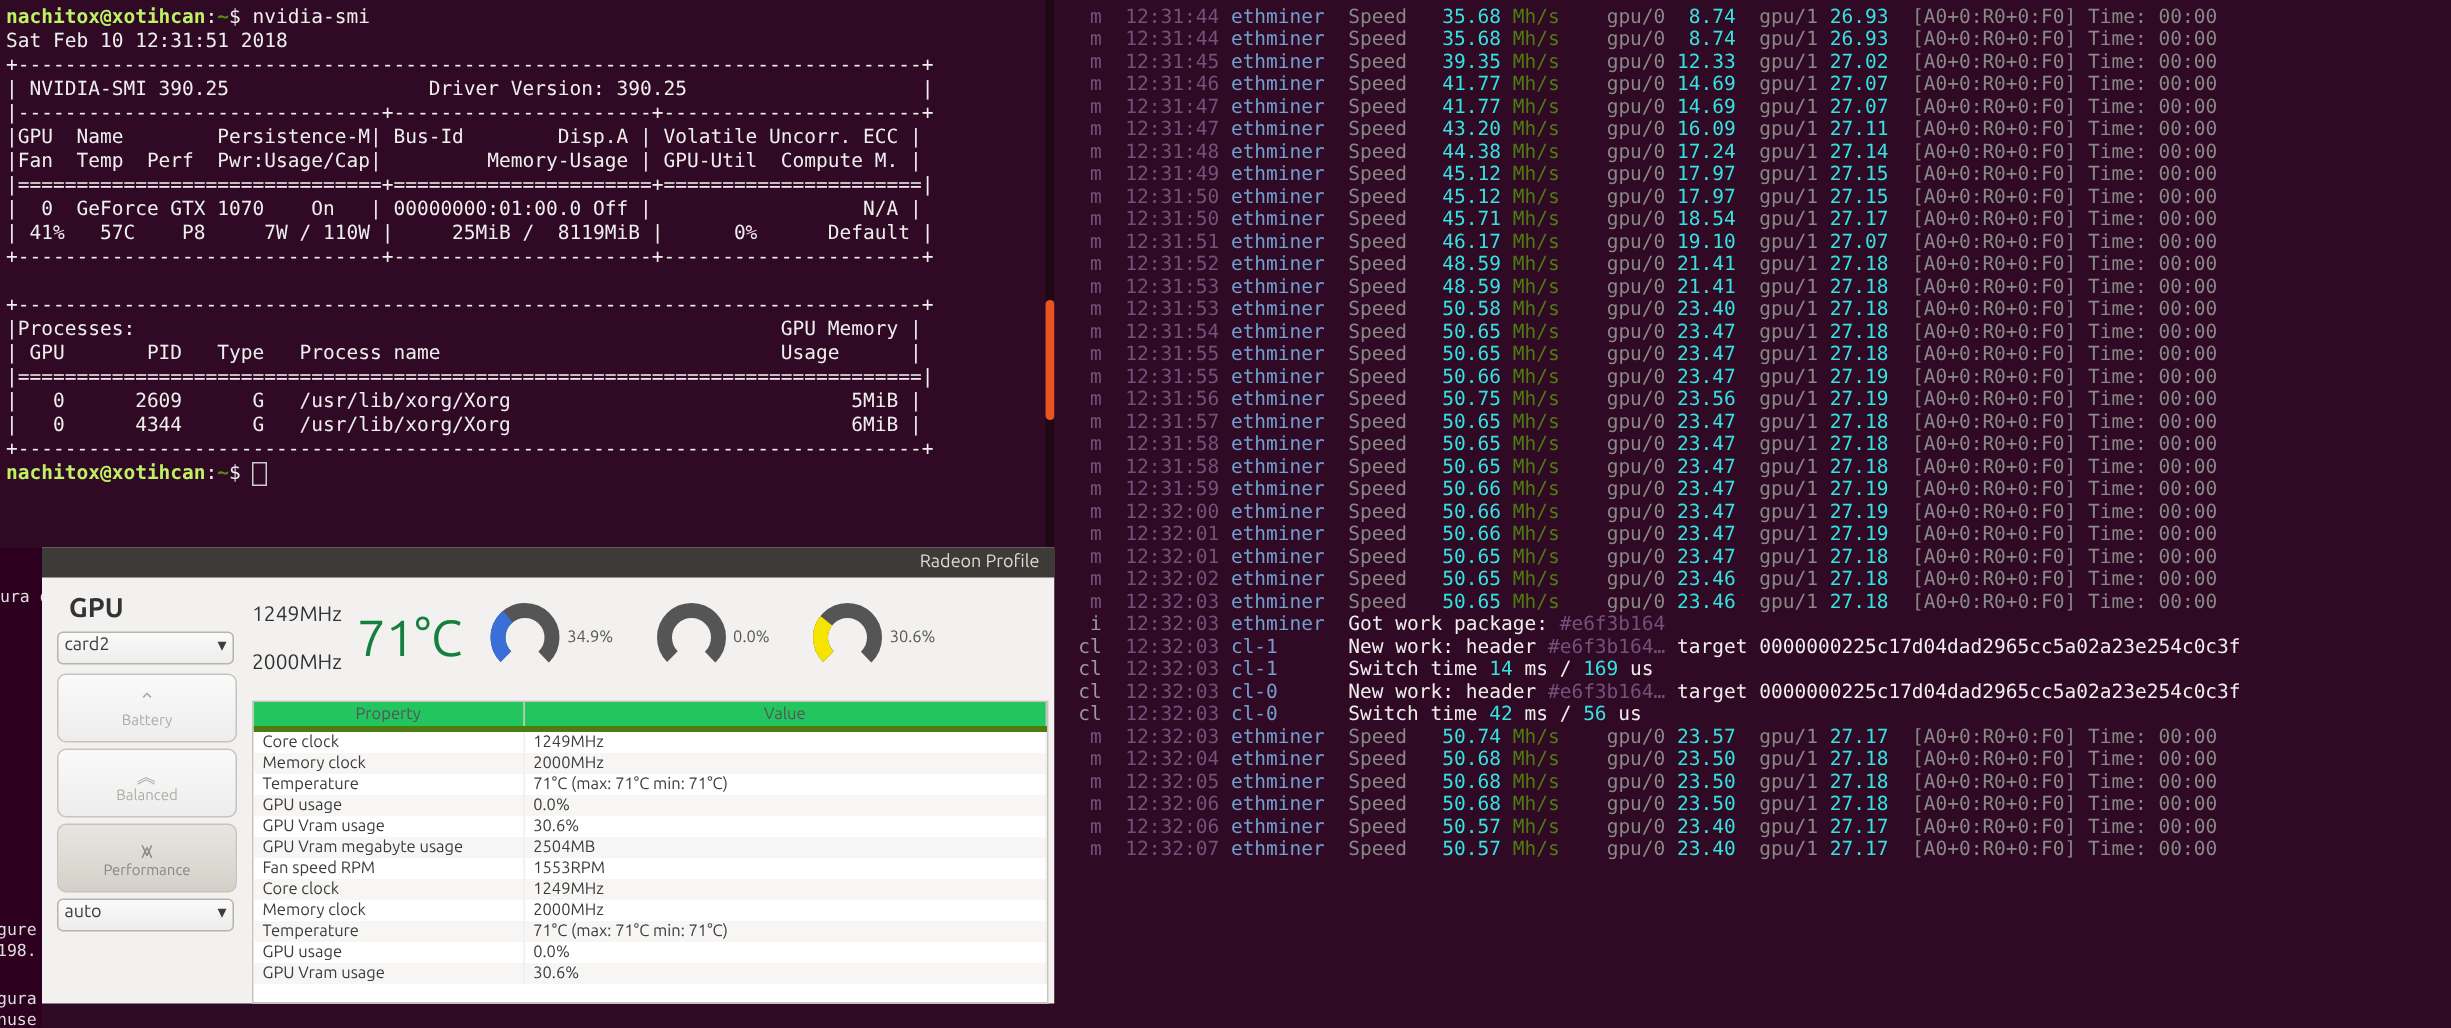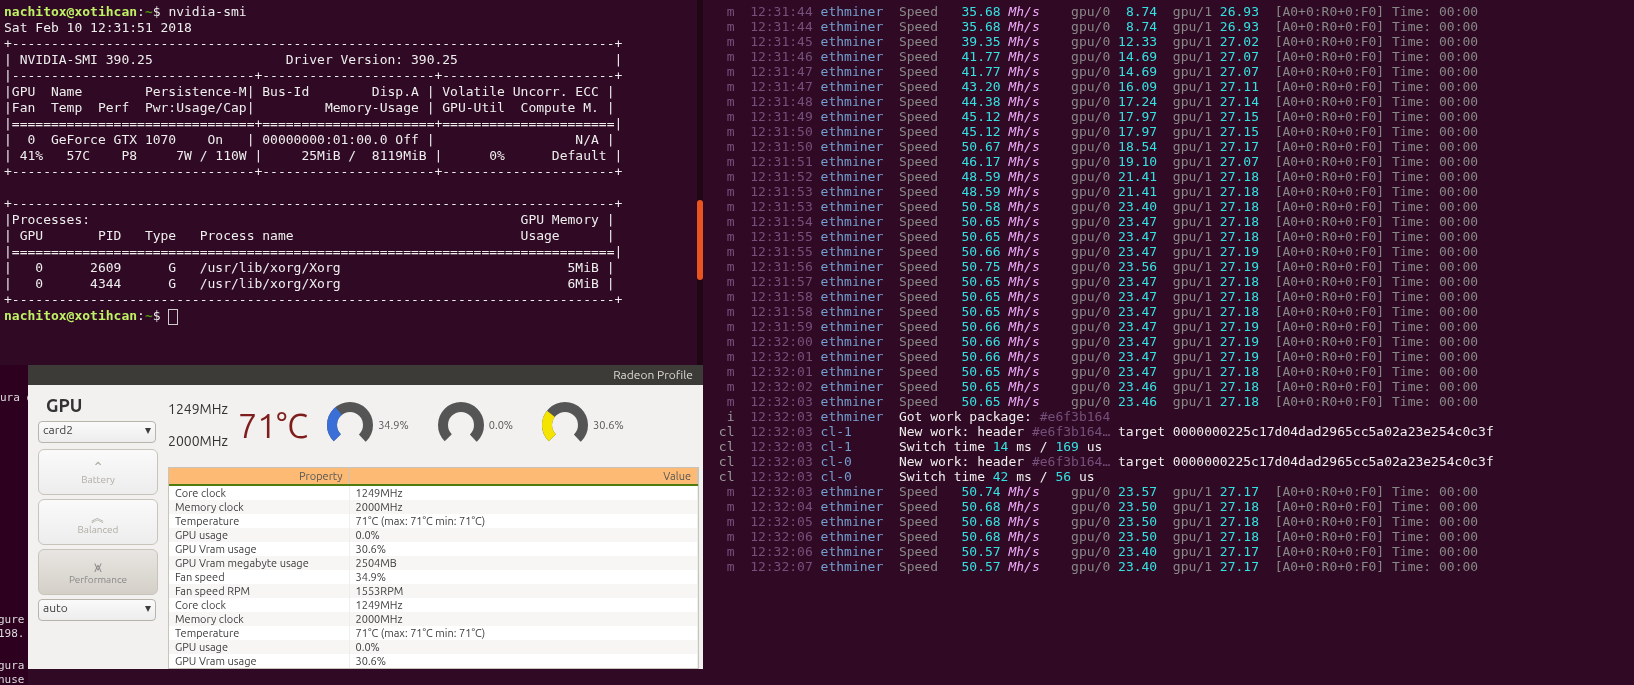--- a/index.html
+++ b/index.html
@@ -16,40 +16,40 @@
 .radeon-body{position:absolute;top:20px;left:0;right:0;bottom:0;}
 .radeon-side{position:absolute;left:6px;top:0;width:128px;}
 .radeon-side .gpu-label{font-size:18px;font-weight:bold;color:#333;margin:10px 0 6px 12px;}
 .radeon-side select,.radeon-side .sel{width:118px;height:22px;font-size:12px;border:1px solid #b8b4ac;border-radius:4px;background:linear-gradient(#fafafa,#ededed);padding:1px 4px;box-sizing:border-box;margin:0 0 6px 4px;}
 .profile-btn{width:118px;height:44px;margin:0 0 4px 4px;border:1px solid #c8c4bc;border-radius:6px;background:linear-gradient(#fafafa,#ededed);display:flex;flex-direction:column;align-items:center;justify-content:center;font-size:10px;color:#b0aca4;}
 .profile-btn.active{background:linear-gradient(#e8e6e2,#d4d0c8);color:#888;}
 .profile-btn .ic{font-size:14px;line-height:14px;}
 .radeon-main{position:absolute;left:140px;top:0;right:0;bottom:0;border-radius:22px;}
 .radeon-stats{height:80px;display:flex;align-items:center;}
 .clocks{font-size:14px;color:#333;margin-right:10px;line-height:32px;}
-.bigtemp{font-size:34px;color:#7f1d1d;margin-right:18px;}
+.bigtemp{font-size:34px;color:#15803d;margin-right:18px;}
 .gauge{width:48px;height:48px;margin-right:4px;position:relative;}
 .gauge svg{width:48px;height:48px;}
 .gauge-label{font-size:11px;color:#555;margin-right:28px;align-self:center;}
 .prop-table{position:absolute;left:0;top:82px;right:4px;bottom:0;border:1px solid #c8c4bc;background:#fff;font-size:11px;overflow:hidden;}
 .prop-table table{width:100%;border-collapse:collapse;table-layout:fixed;}
-.prop-table th{background:#fdba74;border-bottom:2px solid #4d7c0f;border-right:1px solid #c8c4bc;text-align:right;padding:2px 6px;font-weight:normal;color:#555;}
+.prop-table th{background:#22c55e;border-bottom:4px solid #4d7c0f;border-right:1px solid #c8c4bc;text-align:center;padding:2px 6px;font-weight:normal;color:#555;}
 .prop-table td{padding:1px 6px;border-right:1px solid #eee;}
 .prop-table tr:nth-child(even) td{background:#f7f6f5;}
 .bg-left{position:absolute;left:0;top:365px;width:28px;height:320px;background:#2c001e;color:#ddd;font-size:11px;overflow:hidden;}
 .bg-left .frag{position:absolute;white-space:nowrap;}
 .right{position:absolute;left:703px;top:0;width:931px;height:685px;background:#300a24;padding:4px 0 0 8px;box-sizing:border-box;white-space:pre;line-height:15px;font-size:13px;overflow:hidden;}
 .t-m{color:#75507b;}
 .t-cl{color:#999;}
 .t-time{color:#75507b;}
 .t-eth{color:#729fcf;}
 .t-gray{color:#888;}
 .t-w{color:#eee;}
 .t-cy{color:#34e2e2;}
-.t-bl{color:#f0abfc;font-style:italic;}
+.t-bl{color:#4d7c0f;}
 </style>
 </head>
 <body>
 
 <div class="left">
   <div class="term1" id="term1"><span class="prompt-user">nachitox@xotihcan</span><span class="dollar">:</span><span class="prompt-path">~</span><span class="dollar">$ </span>nvidia-smi
 Sat Feb 10 12:31:51 2018
 +-----------------------------------------------------------------------------+
 | NVIDIA-SMI 390.25                 Driver Version: 390.25                    |
 |-------------------------------+----------------------+----------------------+
@@ -159,24 +159,20 @@
                 </tr>
                 <tr>
                   <td>GPU Vram usage</td>
                   <td>30.6%</td>
                 </tr>
                 <tr>
                   <td>GPU Vram megabyte usage</td>
                   <td>2504MB</td>
                 </tr>
                 <tr>
-                  <td>Fan speed</td>
-                  <td>34.9%</td>
-                </tr>
-                <tr>
                   <td>Fan speed RPM</td>
                   <td>1553RPM</td>
                 </tr>
                 <tr>
                   <td>Core clock</td>
                   <td>1249MHz</td>
                 </tr>
                 <tr>
                   <td>Memory clock</td>
                   <td>2000MHz</td>
@@ -203,21 +199,21 @@
 
 <div class="right" id="ethterm"><span class="t-m">  m</span>  <span class="t-time">12:31:44</span> <span class="t-eth">ethminer</span>  <span class="t-gray">Speed</span>  <span class="t-cy"> 35.68</span> <span class="t-bl">Mh/s</span>    <span class="t-gray">gpu/0</span> <span class="t-cy"> 8.74</span>  <span class="t-gray">gpu/1</span> <span class="t-cy">26.93</span>  <span class="t-gray">[A0+0:R0+0:F0] Time: 00:00</span>
 <span class="t-m">  m</span>  <span class="t-time">12:31:44</span> <span class="t-eth">ethminer</span>  <span class="t-gray">Speed</span>  <span class="t-cy"> 35.68</span> <span class="t-bl">Mh/s</span>    <span class="t-gray">gpu/0</span> <span class="t-cy"> 8.74</span>  <span class="t-gray">gpu/1</span> <span class="t-cy">26.93</span>  <span class="t-gray">[A0+0:R0+0:F0] Time: 00:00</span>
 <span class="t-m">  m</span>  <span class="t-time">12:31:45</span> <span class="t-eth">ethminer</span>  <span class="t-gray">Speed</span>  <span class="t-cy"> 39.35</span> <span class="t-bl">Mh/s</span>    <span class="t-gray">gpu/0</span> <span class="t-cy">12.33</span>  <span class="t-gray">gpu/1</span> <span class="t-cy">27.02</span>  <span class="t-gray">[A0+0:R0+0:F0] Time: 00:00</span>
 <span class="t-m">  m</span>  <span class="t-time">12:31:46</span> <span class="t-eth">ethminer</span>  <span class="t-gray">Speed</span>  <span class="t-cy"> 41.77</span> <span class="t-bl">Mh/s</span>    <span class="t-gray">gpu/0</span> <span class="t-cy">14.69</span>  <span class="t-gray">gpu/1</span> <span class="t-cy">27.07</span>  <span class="t-gray">[A0+0:R0+0:F0] Time: 00:00</span>
 <span class="t-m">  m</span>  <span class="t-time">12:31:47</span> <span class="t-eth">ethminer</span>  <span class="t-gray">Speed</span>  <span class="t-cy"> 41.77</span> <span class="t-bl">Mh/s</span>    <span class="t-gray">gpu/0</span> <span class="t-cy">14.69</span>  <span class="t-gray">gpu/1</span> <span class="t-cy">27.07</span>  <span class="t-gray">[A0+0:R0+0:F0] Time: 00:00</span>
 <span class="t-m">  m</span>  <span class="t-time">12:31:47</span> <span class="t-eth">ethminer</span>  <span class="t-gray">Speed</span>  <span class="t-cy"> 43.20</span> <span class="t-bl">Mh/s</span>    <span class="t-gray">gpu/0</span> <span class="t-cy">16.09</span>  <span class="t-gray">gpu/1</span> <span class="t-cy">27.11</span>  <span class="t-gray">[A0+0:R0+0:F0] Time: 00:00</span>
 <span class="t-m">  m</span>  <span class="t-time">12:31:48</span> <span class="t-eth">ethminer</span>  <span class="t-gray">Speed</span>  <span class="t-cy"> 44.38</span> <span class="t-bl">Mh/s</span>    <span class="t-gray">gpu/0</span> <span class="t-cy">17.24</span>  <span class="t-gray">gpu/1</span> <span class="t-cy">27.14</span>  <span class="t-gray">[A0+0:R0+0:F0] Time: 00:00</span>
 <span class="t-m">  m</span>  <span class="t-time">12:31:49</span> <span class="t-eth">ethminer</span>  <span class="t-gray">Speed</span>  <span class="t-cy"> 45.12</span> <span class="t-bl">Mh/s</span>    <span class="t-gray">gpu/0</span> <span class="t-cy">17.97</span>  <span class="t-gray">gpu/1</span> <span class="t-cy">27.15</span>  <span class="t-gray">[A0+0:R0+0:F0] Time: 00:00</span>
 <span class="t-m">  m</span>  <span class="t-time">12:31:50</span> <span class="t-eth">ethminer</span>  <span class="t-gray">Speed</span>  <span class="t-cy"> 45.12</span> <span class="t-bl">Mh/s</span>    <span class="t-gray">gpu/0</span> <span class="t-cy">17.97</span>  <span class="t-gray">gpu/1</span> <span class="t-cy">27.15</span>  <span class="t-gray">[A0+0:R0+0:F0] Time: 00:00</span>
-<span class="t-m">  m</span>  <span class="t-time">12:31:50</span> <span class="t-eth">ethminer</span>  <span class="t-gray">Speed</span>  <span class="t-cy"> 50.67</span> <span class="t-bl">Mh/s</span>    <span class="t-gray">gpu/0</span> <span class="t-cy">18.54</span>  <span class="t-gray">gpu/1</span> <span class="t-cy">27.17</span>  <span class="t-gray">[A0+0:R0+0:F0] Time: 00:00</span>
+<span class="t-m">  m</span>  <span class="t-time">12:31:50</span> <span class="t-eth">ethminer</span>  <span class="t-gray">Speed</span>  <span class="t-cy"> 45.71</span> <span class="t-bl">Mh/s</span>    <span class="t-gray">gpu/0</span> <span class="t-cy">18.54</span>  <span class="t-gray">gpu/1</span> <span class="t-cy">27.17</span>  <span class="t-gray">[A0+0:R0+0:F0] Time: 00:00</span>
 <span class="t-m">  m</span>  <span class="t-time">12:31:51</span> <span class="t-eth">ethminer</span>  <span class="t-gray">Speed</span>  <span class="t-cy"> 46.17</span> <span class="t-bl">Mh/s</span>    <span class="t-gray">gpu/0</span> <span class="t-cy">19.10</span>  <span class="t-gray">gpu/1</span> <span class="t-cy">27.07</span>  <span class="t-gray">[A0+0:R0+0:F0] Time: 00:00</span>
 <span class="t-m">  m</span>  <span class="t-time">12:31:52</span> <span class="t-eth">ethminer</span>  <span class="t-gray">Speed</span>  <span class="t-cy"> 48.59</span> <span class="t-bl">Mh/s</span>    <span class="t-gray">gpu/0</span> <span class="t-cy">21.41</span>  <span class="t-gray">gpu/1</span> <span class="t-cy">27.18</span>  <span class="t-gray">[A0+0:R0+0:F0] Time: 00:00</span>
 <span class="t-m">  m</span>  <span class="t-time">12:31:53</span> <span class="t-eth">ethminer</span>  <span class="t-gray">Speed</span>  <span class="t-cy"> 48.59</span> <span class="t-bl">Mh/s</span>    <span class="t-gray">gpu/0</span> <span class="t-cy">21.41</span>  <span class="t-gray">gpu/1</span> <span class="t-cy">27.18</span>  <span class="t-gray">[A0+0:R0+0:F0] Time: 00:00</span>
 <span class="t-m">  m</span>  <span class="t-time">12:31:53</span> <span class="t-eth">ethminer</span>  <span class="t-gray">Speed</span>  <span class="t-cy"> 50.58</span> <span class="t-bl">Mh/s</span>    <span class="t-gray">gpu/0</span> <span class="t-cy">23.40</span>  <span class="t-gray">gpu/1</span> <span class="t-cy">27.18</span>  <span class="t-gray">[A0+0:R0+0:F0] Time: 00:00</span>
 <span class="t-m">  m</span>  <span class="t-time">12:31:54</span> <span class="t-eth">ethminer</span>  <span class="t-gray">Speed</span>  <span class="t-cy"> 50.65</span> <span class="t-bl">Mh/s</span>    <span class="t-gray">gpu/0</span> <span class="t-cy">23.47</span>  <span class="t-gray">gpu/1</span> <span class="t-cy">27.18</span>  <span class="t-gray">[A0+0:R0+0:F0] Time: 00:00</span>
 <span class="t-m">  m</span>  <span class="t-time">12:31:55</span> <span class="t-eth">ethminer</span>  <span class="t-gray">Speed</span>  <span class="t-cy"> 50.65</span> <span class="t-bl">Mh/s</span>    <span class="t-gray">gpu/0</span> <span class="t-cy">23.47</span>  <span class="t-gray">gpu/1</span> <span class="t-cy">27.18</span>  <span class="t-gray">[A0+0:R0+0:F0] Time: 00:00</span>
 <span class="t-m">  m</span>  <span class="t-time">12:31:55</span> <span class="t-eth">ethminer</span>  <span class="t-gray">Speed</span>  <span class="t-cy"> 50.66</span> <span class="t-bl">Mh/s</span>    <span class="t-gray">gpu/0</span> <span class="t-cy">23.47</span>  <span class="t-gray">gpu/1</span> <span class="t-cy">27.19</span>  <span class="t-gray">[A0+0:R0+0:F0] Time: 00:00</span>
 <span class="t-m">  m</span>  <span class="t-time">12:31:56</span> <span class="t-eth">ethminer</span>  <span class="t-gray">Speed</span>  <span class="t-cy"> 50.75</span> <span class="t-bl">Mh/s</span>    <span class="t-gray">gpu/0</span> <span class="t-cy">23.56</span>  <span class="t-gray">gpu/1</span> <span class="t-cy">27.19</span>  <span class="t-gray">[A0+0:R0+0:F0] Time: 00:00</span>
 <span class="t-m">  m</span>  <span class="t-time">12:31:57</span> <span class="t-eth">ethminer</span>  <span class="t-gray">Speed</span>  <span class="t-cy"> 50.65</span> <span class="t-bl">Mh/s</span>    <span class="t-gray">gpu/0</span> <span class="t-cy">23.47</span>  <span class="t-gray">gpu/1</span> <span class="t-cy">27.18</span>  <span class="t-gray">[A0+0:R0+0:F0] Time: 00:00</span>
 <span class="t-m">  m</span>  <span class="t-time">12:31:58</span> <span class="t-eth">ethminer</span>  <span class="t-gray">Speed</span>  <span class="t-cy"> 50.65</span> <span class="t-bl">Mh/s</span>    <span class="t-gray">gpu/0</span> <span class="t-cy">23.47</span>  <span class="t-gray">gpu/1</span> <span class="t-cy">27.18</span>  <span class="t-gray">[A0+0:R0+0:F0] Time: 00:00</span>

